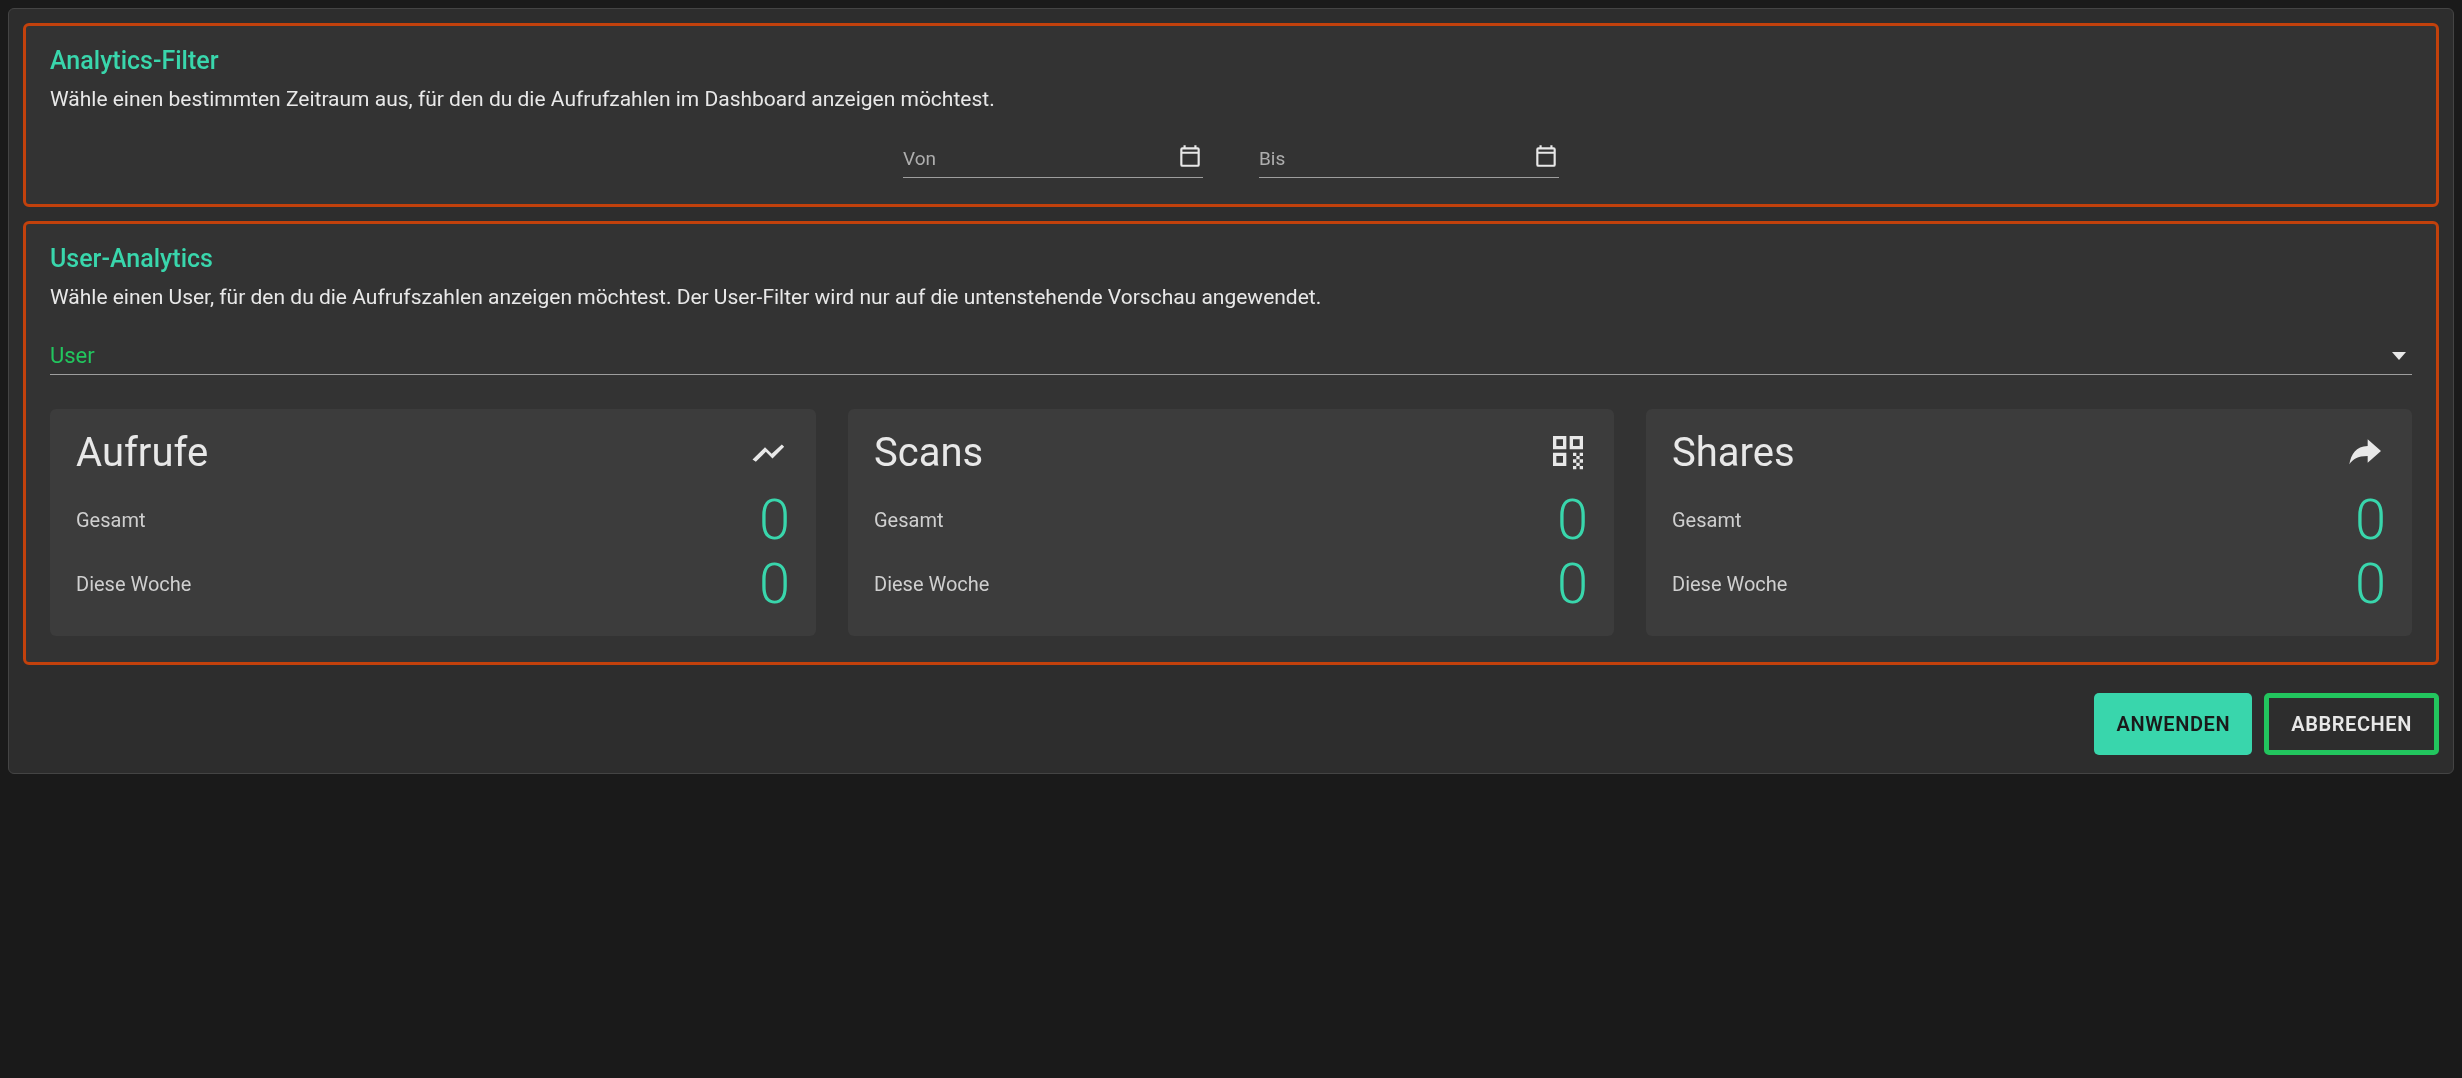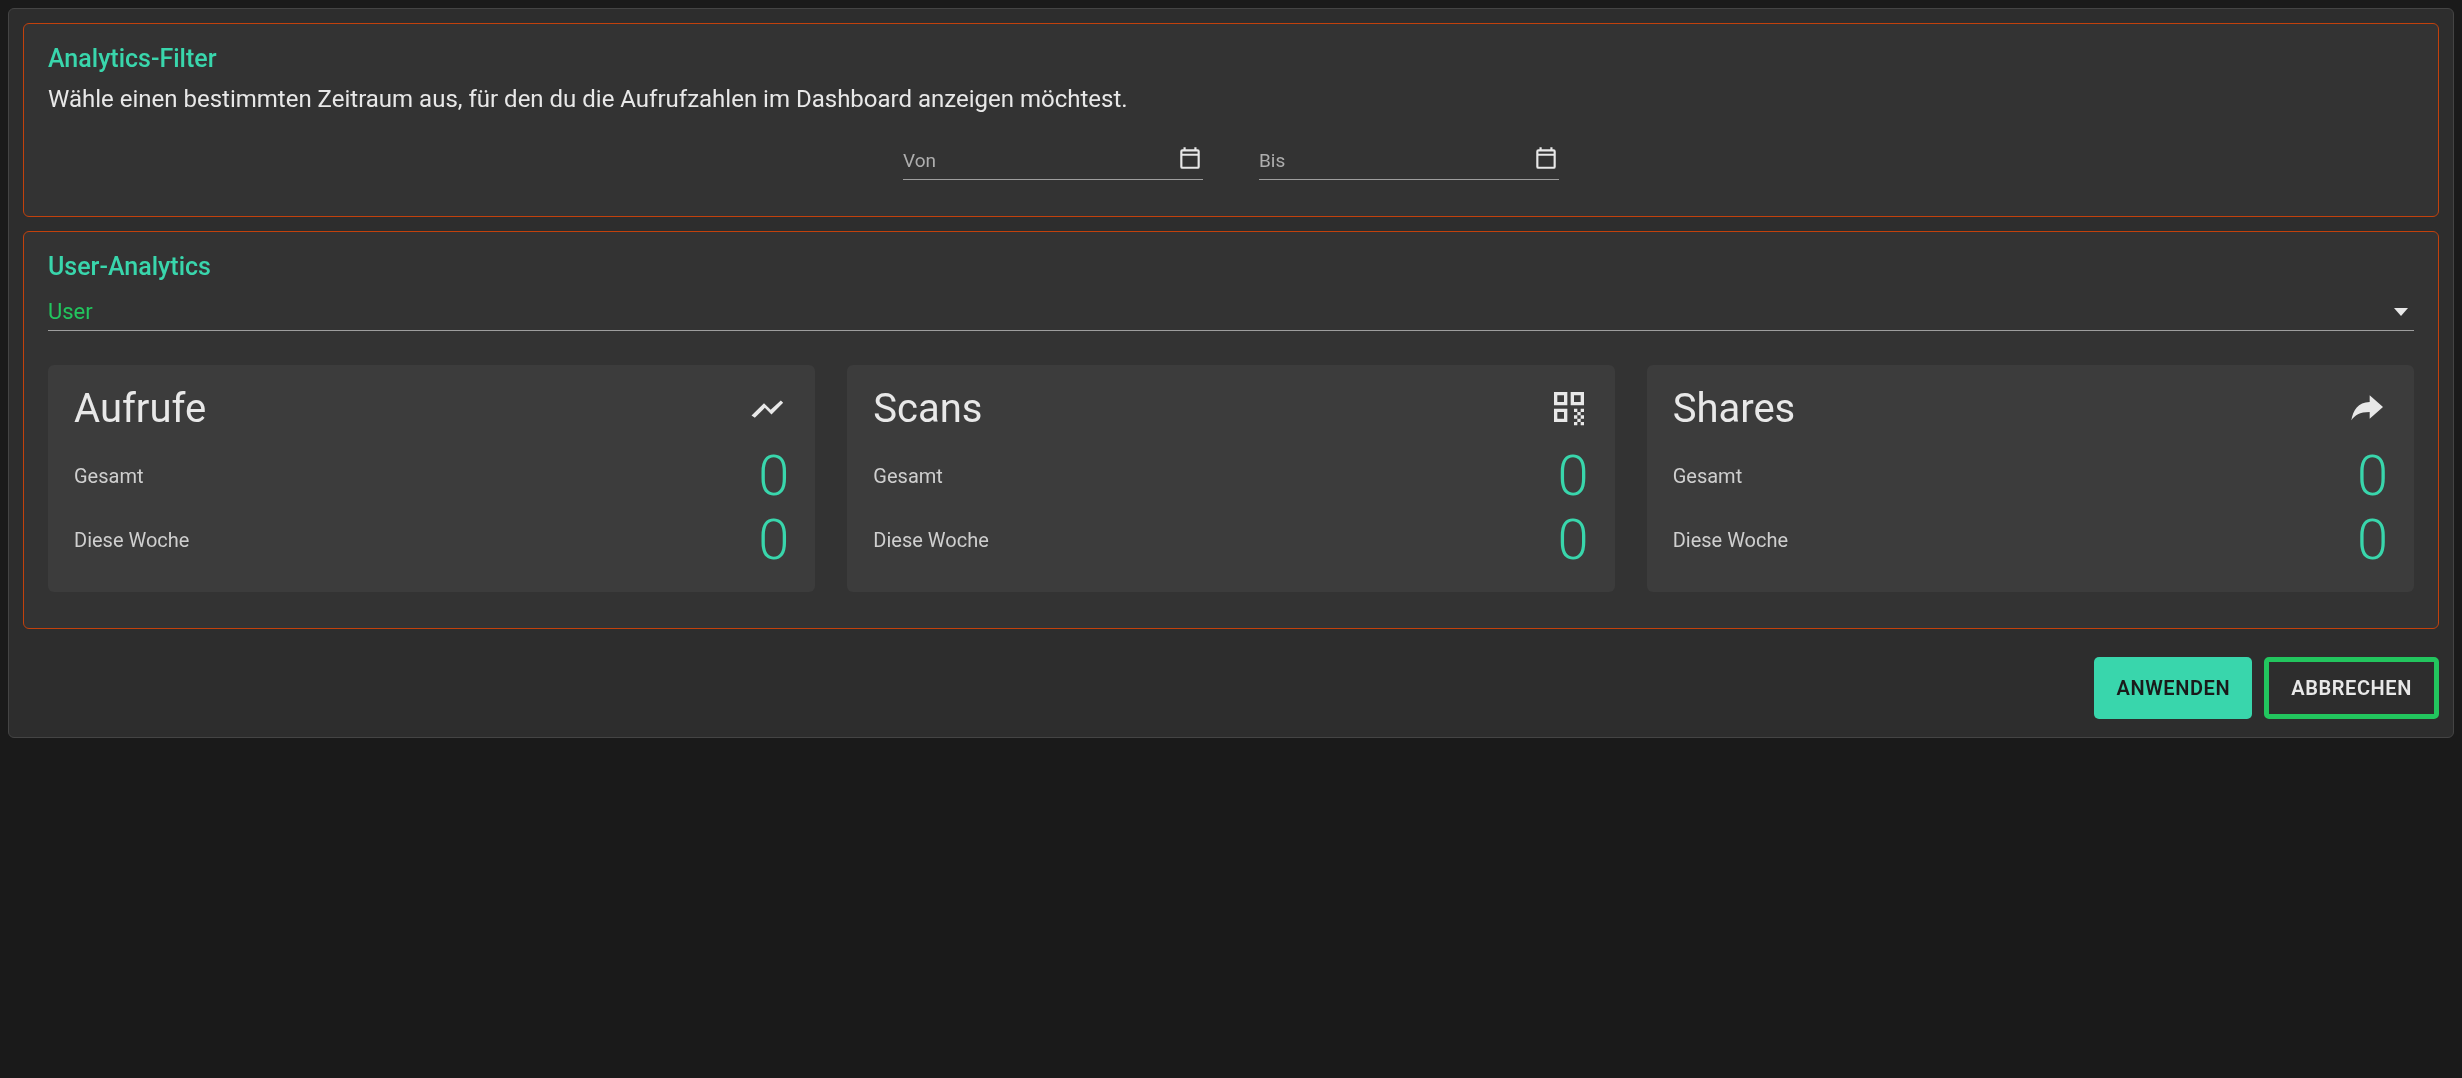--- a/index.html
+++ b/index.html
@@ -15,34 +15,34 @@
     width: 2462px;
   }
   .outer {
     background: #2d2d2d;
     border: 1px solid #444;
     border-radius: 6px;
     padding: 14px 14px 18px 14px;
   }
   .panel {
     background: #333333;
-    border: 1px solid #c2410c;
+    border: 3px solid #c2410c;
     border-radius: 6px;
-    padding: 20px 24px 36px 24px;
+    padding: 20px 24px 26px 24px;
     margin-bottom: 14px;
   }
   .panel-title {
     color: #39d6ac;
     font-size: 25px;
     font-weight: 500;
     margin-bottom: 12px;
   }
   .panel-desc {
     color: #e8e8e8;
-    font-size: 24px;
+    font-size: 21px;
     font-weight: 400;
     margin-bottom: 28px;
   }
   .date-row {
     display: flex;
     justify-content: center;
     gap: 56px;
   }
   .date-field {
     display: flex;
@@ -174,20 +174,21 @@
           <svg viewBox="0 0 24 24">
               <path d="M19 4h-1V2h-2v2H8V2H6v2H5a2 2 0 0 0-2 2v14a2 2 0 0 0 2 2h14a2 2 0 0 0 2-2V6a2 2 0 0 0-2-2zm0 16H5V10h14v10zM5 8V6h14v2H5z"></path>
             </svg>
         </span>
       </div>
     </div>
   </div>
 
   <div class="panel">
     <div class="panel-title">User-Analytics</div>
+    <div class="panel-desc">Wähle einen User, für den du die Aufrufszahlen anzeigen möchtest. Der User-Filter wird nur auf die untenstehende Vorschau angewendet.</div>
 
     <div class="user-select">
       <span class="label">User</span>
       <span class="triangle-down"></span>
     </div>
 
     <div class="cards">
 
       <div class="card">
         <div class="card-head">

